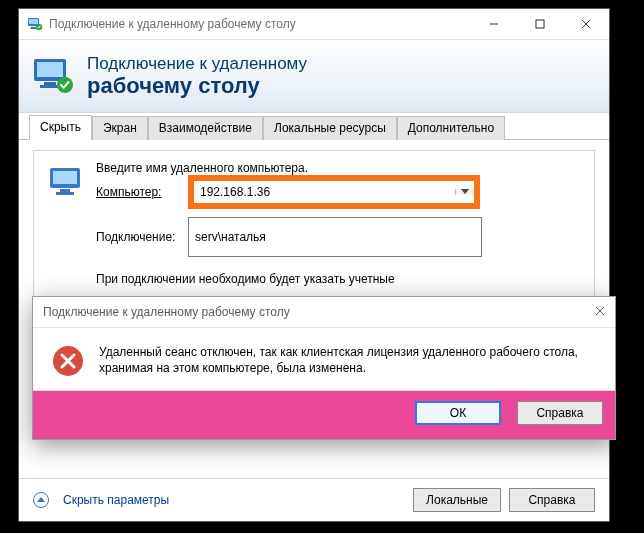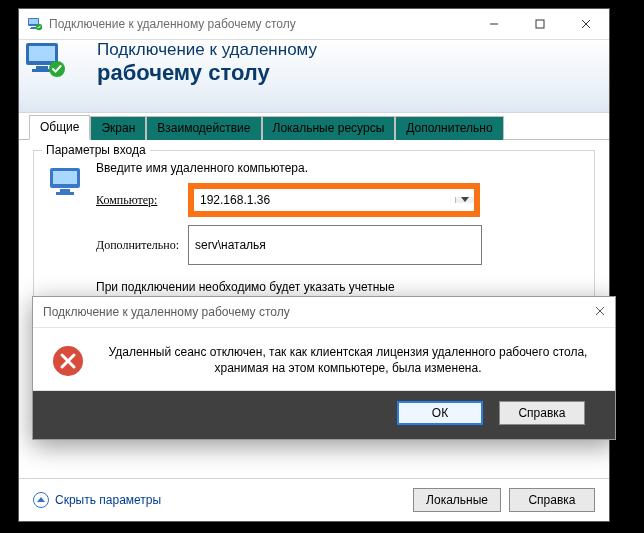--- a/index.html
+++ b/index.html
@@ -3,55 +3,55 @@
 <meta charset="utf-8">
 <style>
   html,body{margin:0;padding:0;background:#000;font-family:"Segoe UI",Tahoma,sans-serif;font-size:12px;color:#000;}
   .desktop{width:644px;height:533px;position:relative;background:#000;overflow:hidden;border-radius:11px;}
   .window{position:absolute;background:#fff;border:1px solid #5a5a5a;box-shadow:0 6px 24px rgba(0,0,0,.4);}
   .main-window{left:18px;top:8px;width:590px;height:512px;}
   .titlebar{height:30px;display:flex;align-items:center;padding:0 0 0 8px;background:#fff;border-bottom:1px solid #dedede;}
   .titlebar .icon{width:16px;height:16px;margin-right:6px;}
   .titlebar .title{flex:1;color:#6d6d6d;font-size:12px;}
   .titlebar .tb-btn{width:46px;height:30px;display:flex;align-items:center;justify-content:center;color:#333;}
-  .banner{height:72px;background:linear-gradient(#fefefe,#edf3f9 60%,#dfe8f2);display:flex;padding-left:4px;border-bottom:1px solid #d0d7e0;gap:18px;}
+  .banner{height:72px;background:linear-gradient(#fefefe,#edf3f9 60%,#dfe8f2);display:flex;align-items:center;padding-left:12px;border-bottom:1px solid #d0d7e0;}
   .banner-icon{width:46px;height:40px;margin-right:10px;}
   .banner-text{line-height:1.15;}
   .banner-line1{font-size:17px;color:#083a6b;font-weight:400;}
   .banner-line2{font-size:22px;color:#083a6b;font-weight:700;}
   .tabstrip{display:flex;align-items:flex-end;height:26px;padding-left:10px;background:#fff;border-bottom:1px solid #bfbfbf;}
-  .tab{padding:4px 10px 5px;border:1px solid #bfbfbf;border-bottom:none;margin-right:0px;background:#0f766e;font-size:12px;position:relative;top:1px;cursor:default;}
+  .tab{padding:4px 10px 5px;border:1px solid #bfbfbf;border-bottom:none;margin-right:0px;background:#e5e5e5;font-size:12px;position:relative;top:1px;cursor:default;}
   .tab.active{background:#fff;border-bottom:1px solid #fff;}
   .client{padding:10px 14px 0 14px;}
   .group{border:1px solid #d4d4d4;padding:10px 12px 18px 12px;position:relative;margin-bottom:14px;}
   .group-title{position:absolute;top:-8px;left:8px;background:#fff;padding:0 4px;font-size:12px;}
   .group-body{display:flex;gap:10px;}
   .login-icon{width:40px;height:40px;margin-top:2px;}
   .fields{flex:1;}
-  .hint{margin-bottom:8px;}
+  .hint{margin-bottom:0;}
   .form-row{display:flex;align-items:center;margin-bottom:8px;}
-  .form-row label{width:92px;font-family:Liberation Serif, serif;}
+  .form-row label{width:92px;}
   .form-row label.underline{text-decoration:underline;}
   .combo{flex:0 0 280px;height:22px;display:flex;border:6px solid #f97316;align-items:center;}
   .combo input{flex:1;border:none;padding:0 6px;font-family:inherit;font-size:12px;outline:none;}
   .combo .caret{width:18px;display:flex;align-items:center;justify-content:center;border-left:1px solid #bdbdbd;background:#f0f0f0;}
   .textbox{flex:0 0 280px;height:22px;border:1px solid #7a7a7a;padding:8px 6px;font-family:inherit;font-size:12px;outline:none;}
   .note{margin-top:15px;}
   .footer{position:absolute;left:0;right:0;bottom:0;height:42px;border-top:1px solid #d4d4d4;display:flex;align-items:center;padding:0 14px;background:#fff;}
-  .linklike{color:#003e92;display:flex;align-items:center;gap:6px;cursor:pointer;}
+  .linklike{color:#003e92;display:flex;align-items:center;gap:14px;cursor:pointer;}
   .spacer{flex:1;}
   .btn{min-width:86px;height:24px;border:1px solid #8a8a8a;background:#e9e9e9;font-family:inherit;font-size:12px;margin-left:8px;padding:0 12px;cursor:default;}
   
   .dialog{left:32px;top:296px;width:582px;border:1px solid #9a9a9a;}
   .dlg-title{height:30px;display:flex;align-items:center;padding:0 10px;color:#5b5b5b;background:#fff;}
   .dlg-title .title{flex:1;}
   .dlg-body{display:flex;gap:14px;padding:16px 18px 12px 18px;border-top:1px solid #e4e4e4;}
   .err-icon{width:34px;height:34px;flex-shrink:0;}
-  .dlg-msg{line-height:1.35;text-align:center;}
-  .dlg-footer{display:flex;justify-content:flex-end;padding:10px 30px 14px;gap:8px;background:#404040;border-top:1px solid #e0e0e0;}
+  .dlg-msg{line-height:1.35;}
+  .dlg-footer{display:flex;justify-content:flex-end;padding:10px 12px 14px;gap:8px;background:#ec4899;border-top:1px solid #e0e0e0;}
   .dlg-footer .btn.primary{border:2px solid #2b7de1;background:#eef6ff;}
   .disclosure-caret{width:14px;height:14px;border:1px solid #2f73c7;border-radius:50%;display:inline-flex;align-items:center;justify-content:center;color:#2f73c7;font-size:10px;}
 </style>
 </head>
 <body>
 
 <div class="desktop">
 
   <div class="window main-window">
     <div class="titlebar">
@@ -95,30 +95,29 @@
           <path d="M30 29 l2.6 2.6 l5 -5.6" stroke="#fff" stroke-width="2" fill="none" stroke-linecap="round"></path>
         </svg>
       </span>
       <div class="banner-text">
         <div class="banner-line1">Подключение к удаленному</div>
         <div class="banner-line2">рабочему столу</div>
       </div>
     </div>
 
     <div class="tabstrip">
-      <div class="tab active">Общие</div>
+      <div class="tab active">Скрыть</div>
       <div class="tab">Экран</div>
       <div class="tab">Взаимодействие</div>
       <div class="tab">Локальные ресурсы</div>
       <div class="tab">Дополнительно</div>
     </div>
 
     <div class="client">
       <div class="group">
-        <span class="group-title">Параметры входа</span>
         <div class="group-body">
           <span class="login-icon">
             <svg viewBox="0 0 40 40">
               <rect x="4" y="5" width="30" height="20" rx="2" fill="#3a78c7"></rect>
               <rect x="7" y="8" width="24" height="13" fill="#a8d8ff"></rect>
               <rect x="14" y="26" width="10" height="3" fill="#3a78c7"></rect>
               <rect x="10" y="29" width="18" height="3" fill="#3a78c7"></rect>
             </svg>
           </span>
           <div class="fields">
@@ -128,21 +127,21 @@
               <div class="combo">
                 <input type="text" value="192.168.1.36" style="">
                 <span class="caret">
                   <svg width="8" height="6">
                       <path d="M0 0 L8 0 L4 5 Z" fill="#444"></path>
                     </svg>
                 </span>
               </div>
             </div>
             <div class="form-row">
-              <label>Дополнительно:</label>
+              <label>Подключение:</label>
               <input class="textbox" type="text" value="serv\наталья" style="">
             </div>
             <div class="note">При подключении необходимо будет указать учетные</div>
           </div>
         </div>
       </div>
     </div>
 
     <div class="footer">
       <span class="linklike">

